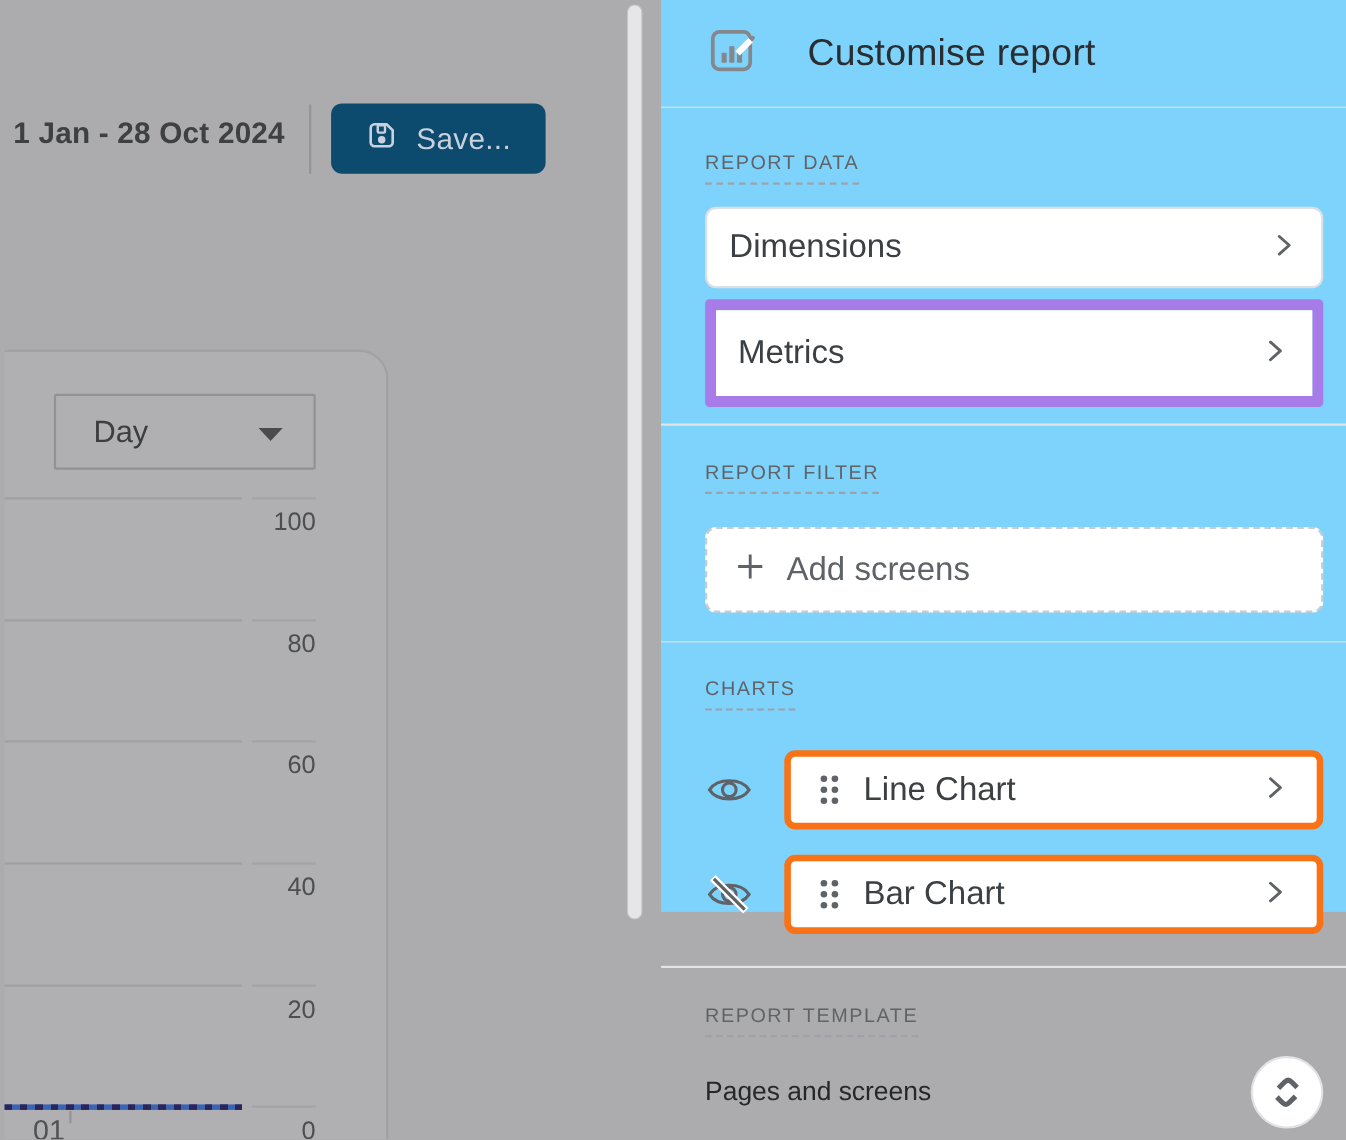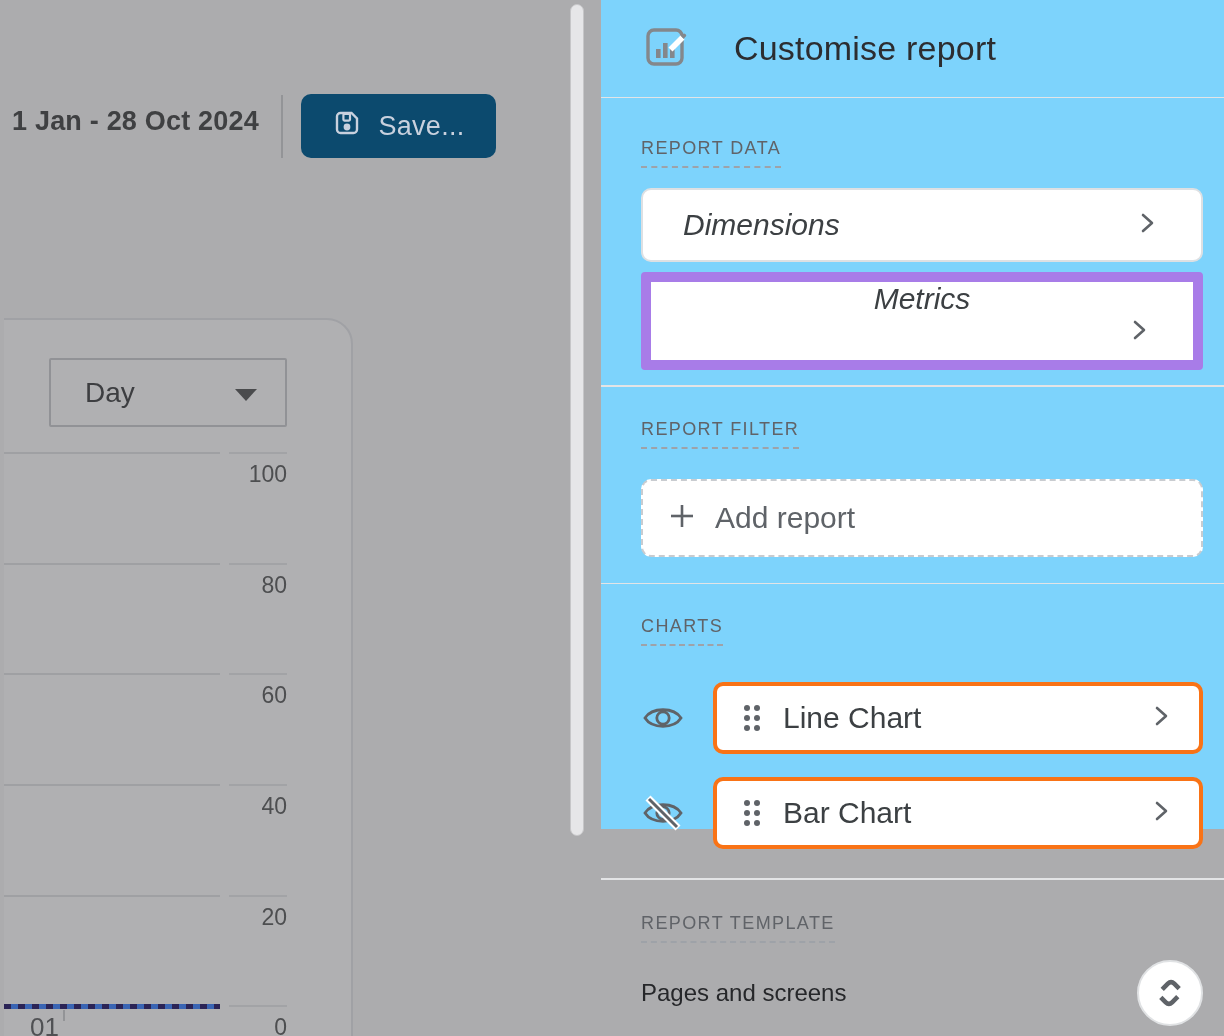--- a/index.html
+++ b/index.html
@@ -44,36 +44,36 @@
 
   .panel-header { height:98px; border-bottom:1.5px solid #e3e4e6; display:flex; align-items:center; padding-left:43px; }
   .panel-title { margin-left:46px; font-size:34px; color:#2c2d30; letter-spacing:.2px; }
 
   .pad { padding-left:40px; padding-right:38px; }
 
   .section-label { display:inline-block; font-size:18px; font-weight:500; letter-spacing:1.4px; color:#606368;
                    padding-bottom:7px; border-bottom:2px dashed #9ea2a8; }
 
   .item-btn { height:74px; border:2px solid #dde0e3; border-radius:10px; background:#fff;
-              display:flex; align-items:center; padding:0 40px; cursor:pointer;font-style:italic; }
+              display:flex; align-items:center; padding:0 20px; cursor:pointer; }
   .item-btn .item-label { font-size:30px; color:#3c4043; }
   .chev { margin-left:auto; flex:0 0 auto; }
 
   .metrics-highlight { border:10px solid #a87ce8; border-radius:4px; margin-top:10px; }
-  .metrics-highlight .item-btn { border:none; height:78px; border-radius:0;flex-direction:column; }
+  .metrics-highlight .item-btn { border:none; height:78px; border-radius:0; }
 
   .h-divider { height:1.5px; background:#e3e4e6; }
 
   .add-filter-btn { height:78px; border:2px dashed #c9ccd0; border-radius:10px; background:#fff;
                     display:flex; align-items:center; padding:0 24px; gap:18px; cursor:pointer; }
   .add-filter-btn .item-label { font-size:30px; color:#5f6368; }
 
   .chart-row { display:flex; align-items:center; }
   .eye-col { width:72px; flex:0 0 72px; display:flex; align-items:center; cursor:pointer; }
-  .row-box { flex:1; height:72px; border:4px solid #f97316; border-radius:10px; background:#fff;
+  .row-box { flex:1; height:72px; border:6px solid #f97316; border-radius:10px; background:#fff;
              display:flex; align-items:center; padding:0 24px; gap:20px; cursor:pointer; }
   .row-box .item-label { font-size:30px; color:#3c4043; }
   .drag-handle { flex:0 0 auto; cursor:grab; display:flex; }
 
   .template-row { display:flex; align-items:center; justify-content:space-between; }
   .template-name { font-size:24px; color:#26272a; }
   .circle-btn { width:66px; height:66px; border-radius:50%; border:2px solid #e0e2e4; background:#fff;
                 display:flex; align-items:center; justify-content:center; cursor:pointer; }
 
   .mt-sec { margin-top:32px; }
@@ -194,21 +194,21 @@
   </div>
 
   <div class="pad" style="margin-top:30px">
     <div class="add-filter-btn">
       <span>
         <svg width="30" height="30" viewBox="0 0 30 30" fill="none">
           <line x1="15" y1="4" x2="15" y2="26" stroke="#5f6368" stroke-width="2.6"></line>
           <line x1="4" y1="15" x2="26" y2="15" stroke="#5f6368" stroke-width="2.6"></line>
         </svg>
       </span>
-      <span class="item-label">Add report</span>
+      <span class="item-label">Add screens</span>
     </div>
   </div>
 
   <div class="h-divider" style="margin-top:26px"></div>
 
   <div class="pad mt-sec">
     <span class="section-label">CHARTS</span>
   </div>
 
   <div class="pad" style="margin-top:36px">

